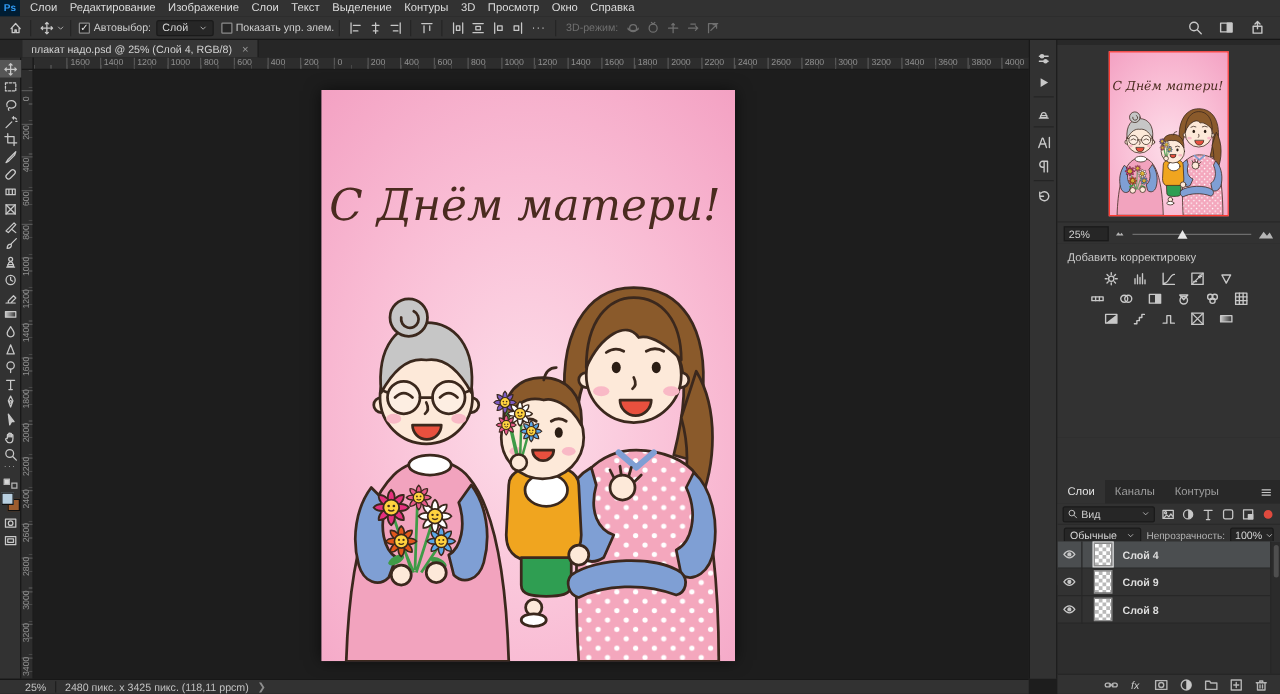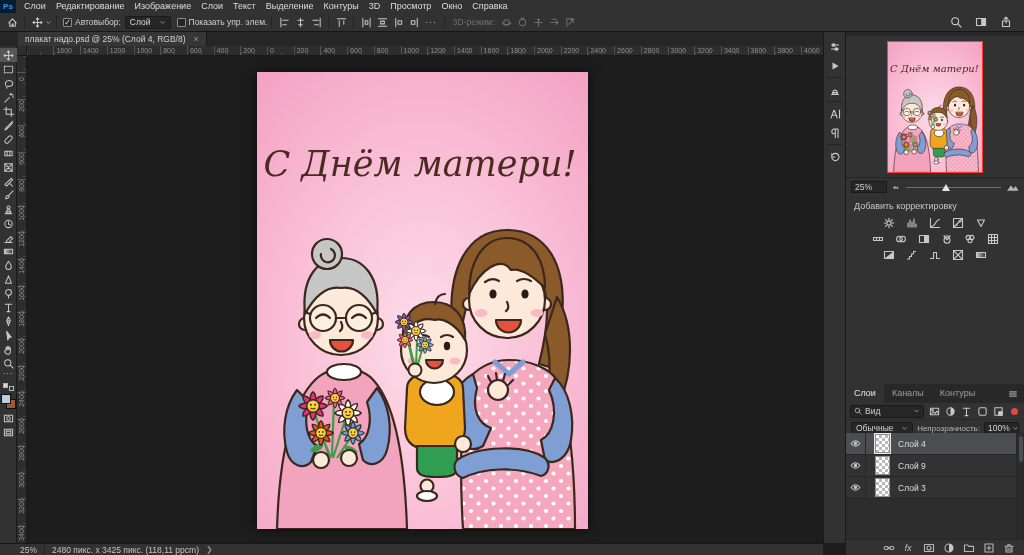--- a/index.html
+++ b/index.html
@@ -100,21 +100,21 @@
   .blend-select{width:86px;height:13px;background:#262626;border:1px solid #1a1a1a;border-radius:2px;display:flex;align-items:center;justify-content:space-between;padding:0 4px;font-size:8.5px;color:#d4d4d4;}
   .mini-label{color:#b4b4b4;white-space:nowrap;}
   .mini-field{height:13px;background:#262626;border:1px solid #1a1a1a;border-radius:2px;display:flex;align-items:center;justify-content:space-between;gap:2px;padding:0 3px;width:35px;color:#d4d4d4;font-size:8.5px;}
   .lock-row{height:16px;background:#323232;display:flex;align-items:center;gap:3px;padding:0 5px;font-size:8px;border-bottom:1px solid #272727;}
   .lic{width:13px;height:13px;display:flex;align-items:center;justify-content:center;}
   .lic svg{width:10px;height:10px;}
   .lock-row .mini-field{margin-left:0;}
   .lock-fill{margin-left:auto;display:flex;align-items:center;gap:3px;}
 
   .layer-list{position:absolute;left:0;right:0;top:49px;bottom:16px;background:#2d2d2d;overflow:hidden;}
-  .layer-row{height:22px;display:flex;align-items:center;background:#323232;border-bottom:1px solid #272727;}
+  .layer-row{height:22px;display:flex;align-items:center;background:#323232;border-bottom:1px solid #272727;font-weight:bold;}
   .layer-row.selected{background:#4b4e50;}
   .eye-cell{width:20px;height:22px;display:flex;align-items:center;justify-content:center;border-right:1px solid #272727;flex:none;}
   .eye-cell svg{width:11px;height:11px;}
   .lthumb{width:15px;height:19px;margin:0 8px 0 9px;border:1px solid #909090;flex:none;
     background-image:conic-gradient(#b9b9b9 25%,#ffffff 0 50%,#b9b9b9 0 75%,#ffffff 0);background-size:6px 6px;}
   .layer-row.selected .lthumb{outline:1px solid #e8e8e8;}
   .layer-name{font-size:8.5px;color:#dedede;}
   .list-scroll{position:absolute;right:0;top:0;bottom:0;width:8px;background:#2b2b2b;border-left:1px solid #272727;}
   .list-scroll i{position:absolute;left:2px;top:3px;width:4px;height:26px;background:#4e4e4e;border-radius:2px;}
   .layers-bottom{position:absolute;left:0;right:0;bottom:0;height:16px;background:#323232;border-top:1px solid #262626;display:flex;align-items:center;justify-content:flex-end;gap:7px;padding:0 9px;}
@@ -950,21 +950,21 @@
             <span class="layer-name">Слой 9</span>
           </div>
           <div class="layer-row">
             <span class="eye-cell">
               <svg viewBox="0 0 12 12" fill="none" stroke="#c8c8c8" stroke-width="1.1" stroke-linecap="round" stroke-linejoin="round">
                 <path d="M1.2 6C2.8 3.8 4.4 3 6 3s3.2.8 4.8 3C9.2 8.2 7.6 9 6 9S2.8 8.2 1.2 6z"></path>
                 <circle cx="6" cy="6" r="1.3" fill="#c8c8c8"></circle>
               </svg>
             </span>
             <span class="lthumb"></span>
-            <span class="layer-name">Слой 3</span>
+            <span class="layer-name">Слой 8</span>
           </div>
         </div>
       <div class="list-scroll">
           <i></i>
         </div>
     </div>
     <div class="layers-bottom">
         <span class="bic">
           <svg viewBox="0 0 12 12" fill="none" stroke="#b5b5b5" stroke-width="1.1" stroke-linecap="round" stroke-linejoin="round">
             <rect x="1.2" y="4.5" width="4.2" height="3" rx="1.5"></rect>

